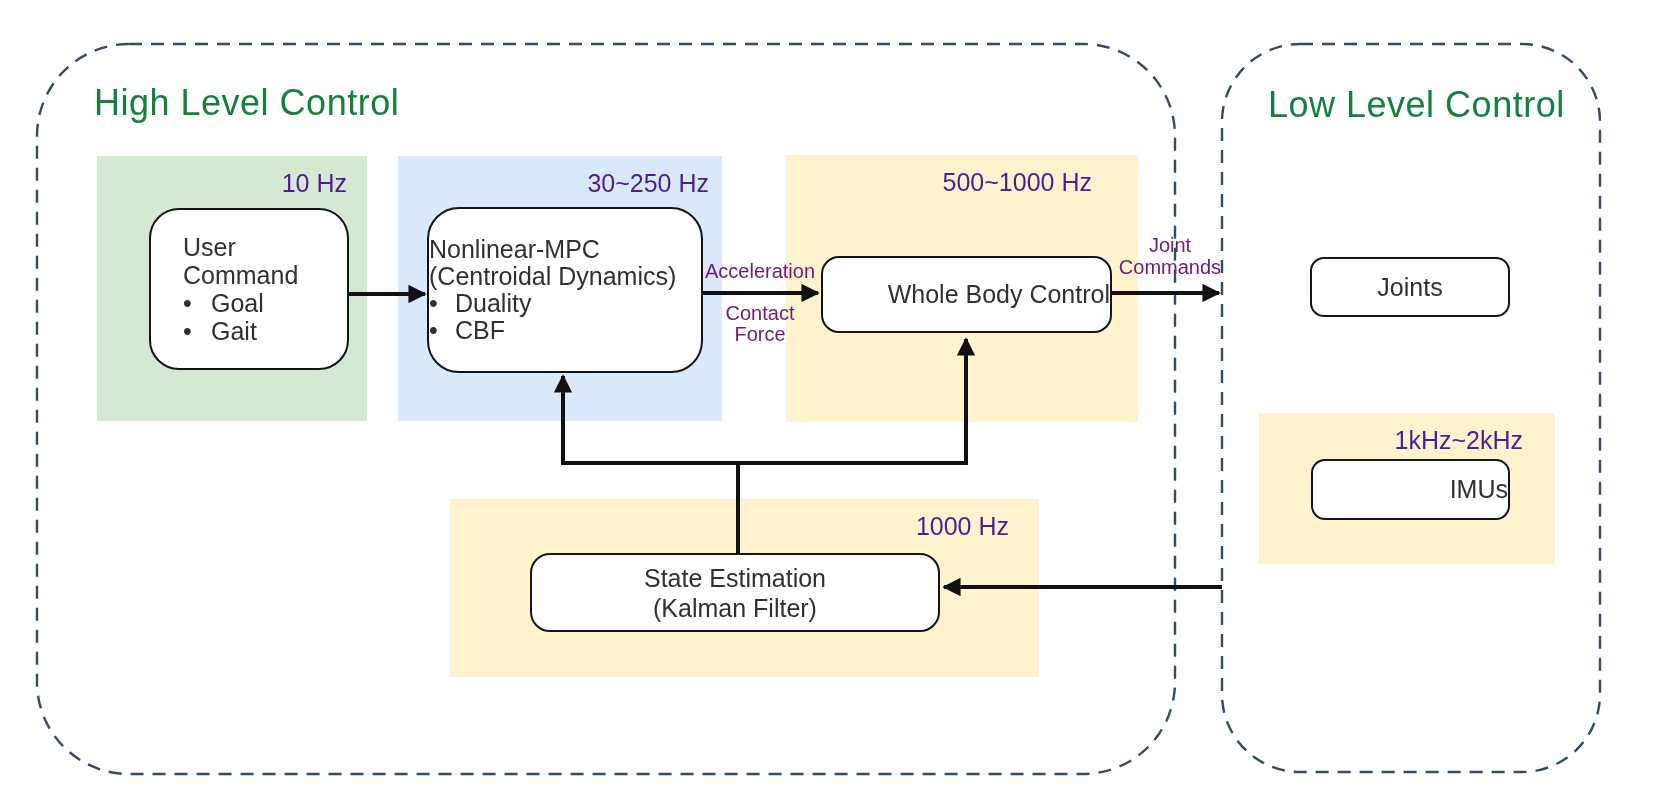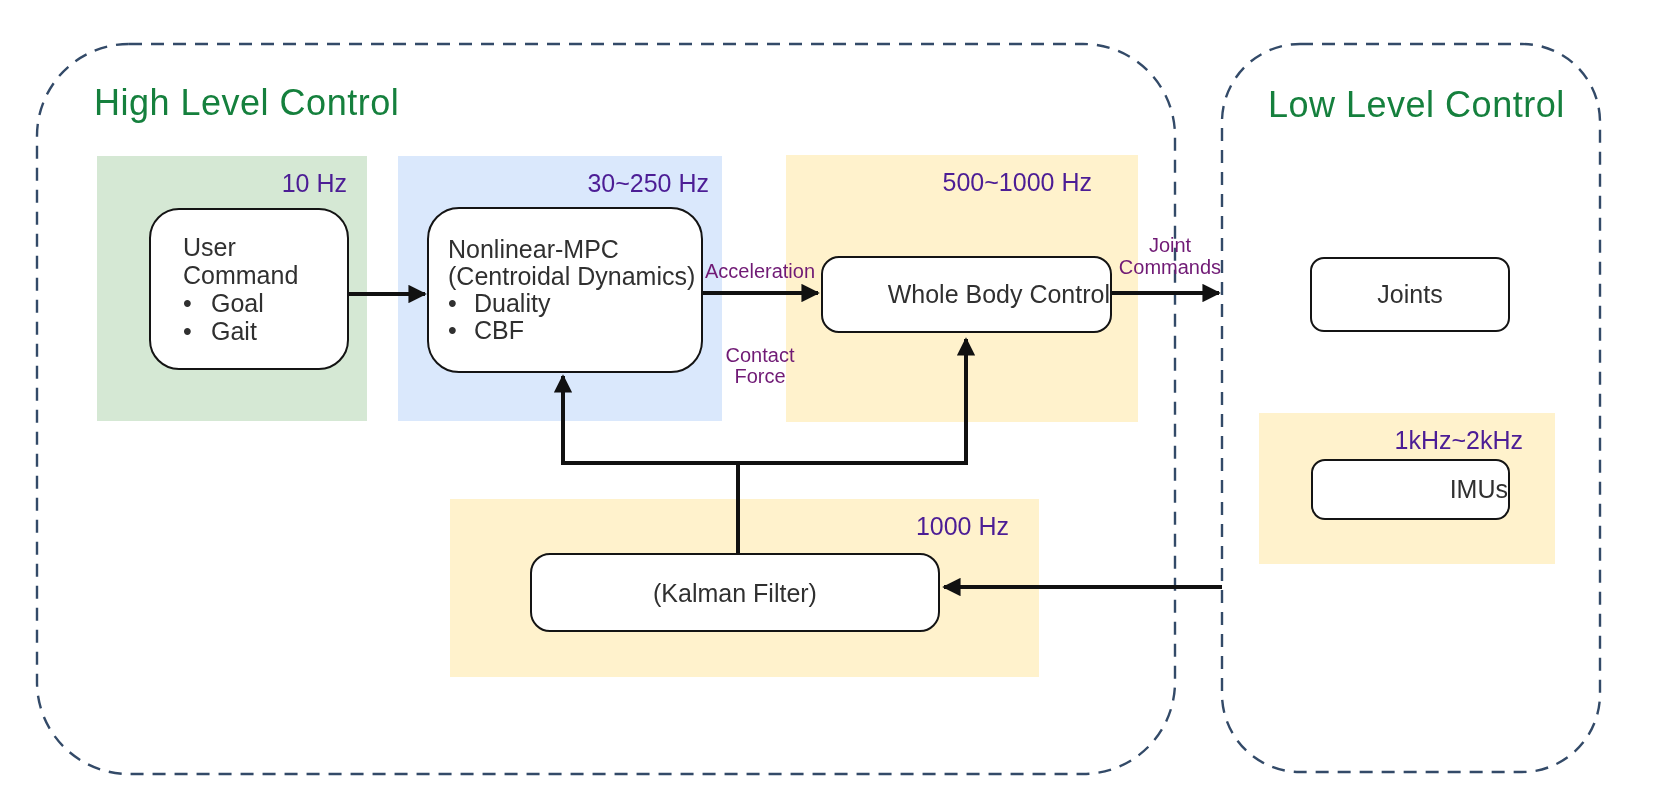--- a/index.html
+++ b/index.html
@@ -60,53 +60,53 @@
     justify-content: center;
     color: #303030;
     font-size: 25px;
   }
   #uc-box {
     left: 133px; top: 208px; width: 200px; height: 162px;
     border-radius: 30px; padding-left: 32px; line-height: 28px; margin-left: 16px;
   }
   #mpc-box {
     left: 427px; top: 207px; width: 276px; height: 166px;
-    border-radius: 32px; padding-left: 19px; line-height: 27px;
+    border-radius: 32px; line-height: 27px;
   }
   #wbc-box {
     left: 821px; top: 256px; width: 291px; height: 77px;
     border-radius: 18px; align-items: flex-end; text-align: center;
   }
   #se-box {
     left: 530px; top: 553px; width: 410px; height: 79px;
     border-radius: 20px; align-items: center; text-align: center; line-height: 30px;
   }
   #joints-box {
-    left: 1310px; top: 257px; width: 200px; height: 75px;
+    left: 1310px; top: 257px; width: 200px; height: 60px;
     border-radius: 14px; align-items: center; text-align: center;
   }
   #imus-box {
     left: 1311px; top: 459px; width: 199px; height: 61px;
     border-radius: 14px; align-items: flex-end; text-align: center;
   }
 
   .bullet-row { display: flex; }
   .bullet-glyph { width: 28px; flex: 0 0 28px; }
   #mpc-box .bullet-glyph { width: 26px; flex-basis: 26px; }
 
   
   .lbl {
     font-size: 20px;
     color: #701a75;
     text-align: center;
     line-height: 21px;
     white-space: nowrap;
   }
   #acceleration-label  { left: 685px;  top: 261px; width: 150px; }
-  #contact-force-label { left: 700px;  top: 303px; width: 120px; margin-top: 42px; }
+  #contact-force-label { left: 700px;  top: 303px; width: 120px; }
   #joint-commands-label{ left: 1108px; top: 234px; width: 124px; line-height: 22px; }
 </style>
 </head>
 <body>
 
 <div class="canvas">
 
   <div class="block" id="green-block">
     <div class="freq">10 Hz</div>
   </div>
@@ -171,20 +171,21 @@
       <span class="bullet-glyph">•</span>
       <span>CBF</span>
     </div>
   </div>
 
   <div class="box" id="wbc-box">
     <div>Whole Body Control</div>
   </div>
 
   <div class="box" id="se-box">
+    <div>State Estimation</div>
     <div>(Kalman Filter)</div>
   </div>
 
   <div class="box" id="joints-box">
     <div>Joints</div>
   </div>
 
   <div class="box" id="imus-box">
     <div>IMUs</div>
   </div>

